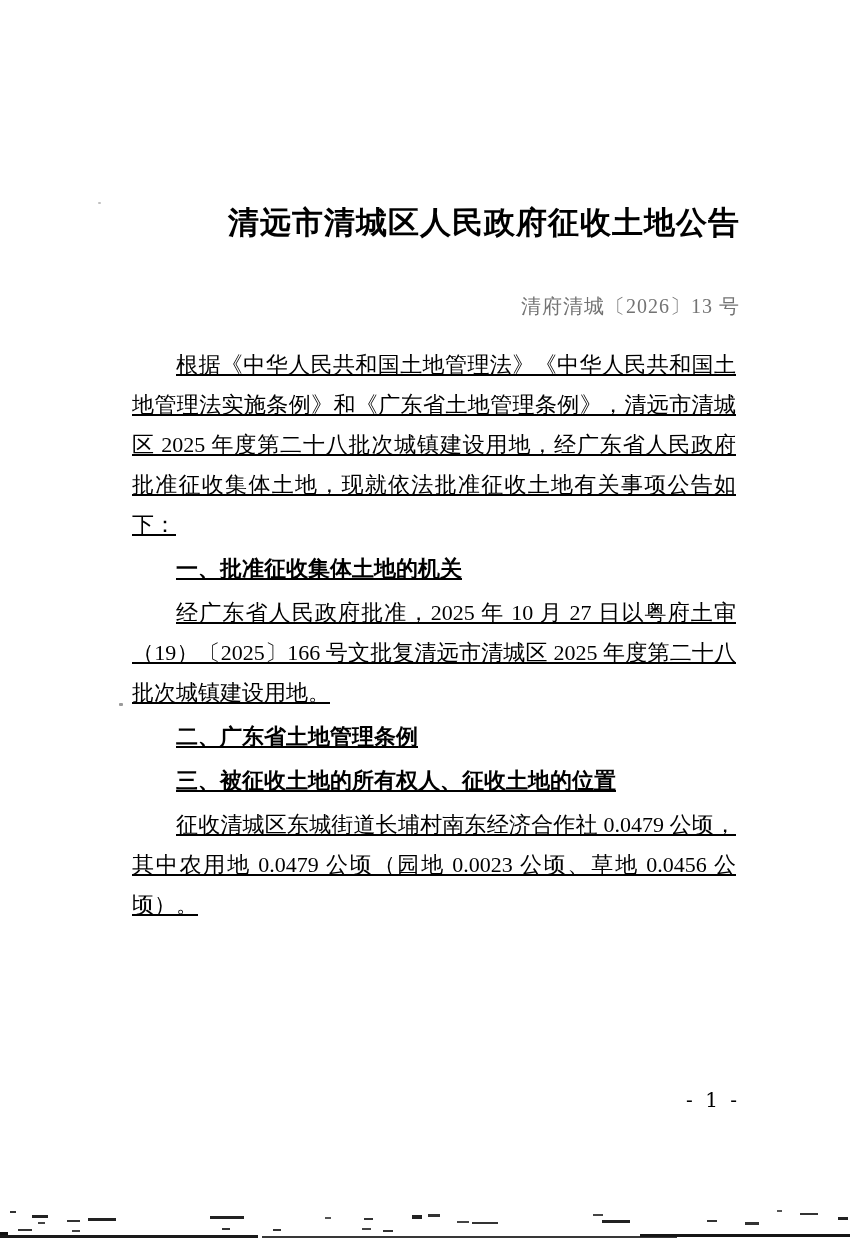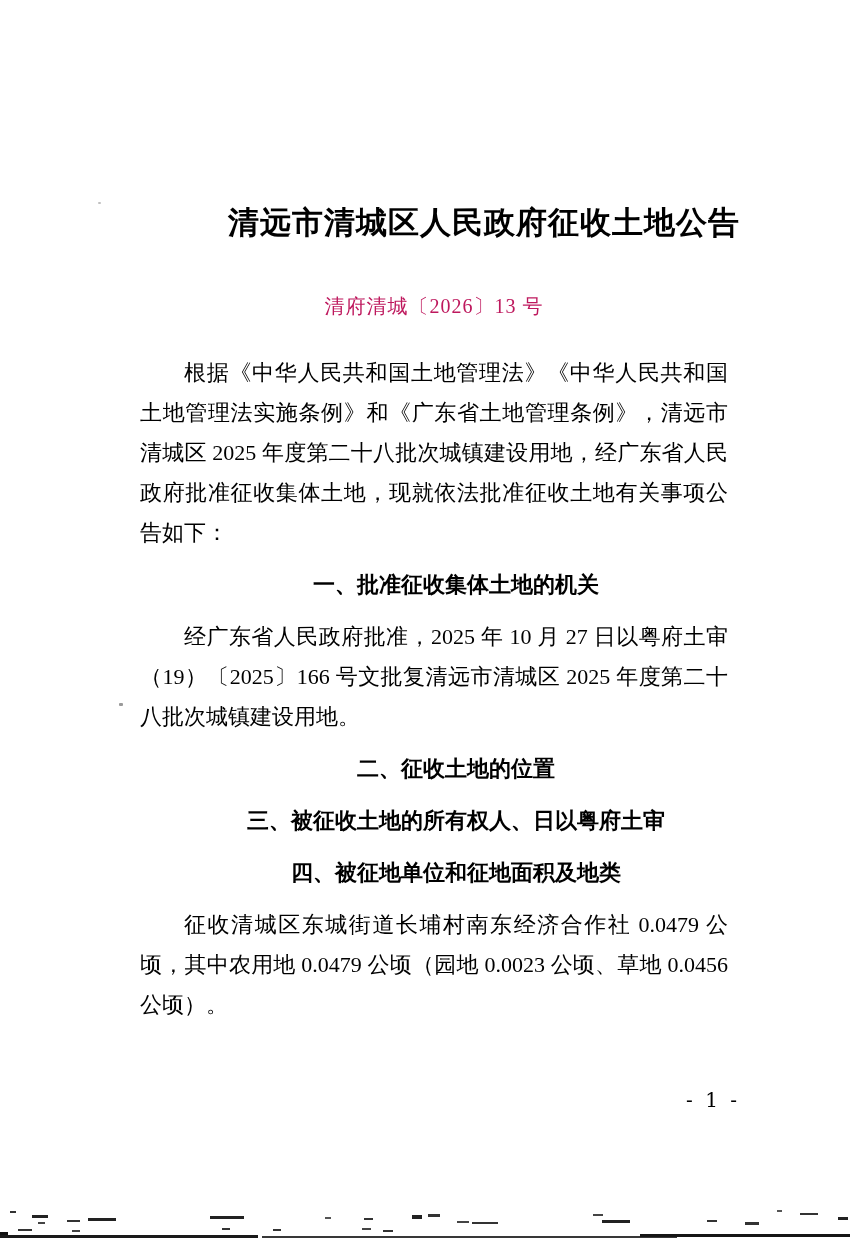--- a/index.html
+++ b/index.html
@@ -24,46 +24,47 @@
     letter-spacing: 1px;
     color: #000;
     white-space: nowrap;
     margin-top: 20px;
   }
   .doc-number {
     position: absolute;
     top: 293px;
     left: 128px;
     width: 612px;
-    text-align: center;
+    text-align: right;
     font-family: "Liberation Serif", "DejaVu Serif", serif;
     font-size: 20px;
     letter-spacing: 1px;
-    color: #be185d;
+    color: #737373;
   }
   .content {
     position: absolute;
     top: 341px;
     left: 128px;
     width: 612px;
     font-family: "Liberation Serif", "DejaVu Serif", serif;
     font-size: 22px;
     line-height: 40px;
     text-align: justify;
     text-justify: inter-character;
     color: #000;
   }
   .content p {
-    margin: 12px;
+    margin: 4px;
     text-indent: 2em;
+    text-decoration: underline;
   }
   .content p.heading {
     font-family: "Liberation Sans", "DejaVu Sans", sans-serif;
     font-weight: bold;
-    text-align: center;
+    text-align: left;
   }
   .page-number {
     position: absolute;
     top: 1088px;
     left: 128px;
     width: 612px;
     text-align: right;
     font-family: "DejaVu Serif", "Liberation Serif", serif;
     font-size: 20px;
     letter-spacing: 3px;
@@ -81,23 +82,22 @@
 <div class="page">
 
   <div class="doc-title">清远市清城区人民政府征收土地公告</div>
 
   <div class="doc-number">清府清城〔2026〕13 号</div>
 
   <div class="content">
     <p class="body">根据《中华人民共和国土地管理法》《中华人民共和国土地管理法实施条例》和《广东省土地管理条例》，清远市清城区 2025 年度第二十八批次城镇建设用地，经广东省人民政府批准征收集体土地，现就依法批准征收土地有关事项公告如下：</p>
     <p class="heading">一、批准征收集体土地的机关</p>
     <p class="body">经广东省人民政府批准，2025 年 10 月 27 日以粤府土审（19）〔2025〕166 号文批复清远市清城区 2025 年度第二十八批次城镇建设用地。</p>
-    <p class="heading">二、征收土地的位置</p>
-    <p class="heading">三、被征收土地的所有权人、日以粤府土审</p>
-    <p class="heading">四、被征地单位和征地面积及地类</p>
+    <p class="heading">二、广东省土地管理条例</p>
+    <p class="heading">三、被征收土地的所有权人、征收土地的位置</p>
     <p class="body">征收清城区东城街道长埔村南东经济合作社 0.0479 公顷，其中农用地 0.0479 公顷（园地 0.0023 公顷、草地 0.0456 公顷）。</p>
   </div>
 
   <div class="page-number">- 1 -</div>
 
   <span class="speck s1"></span>
   <span class="speck s2"></span>
 
   <div class="artifacts">
 

